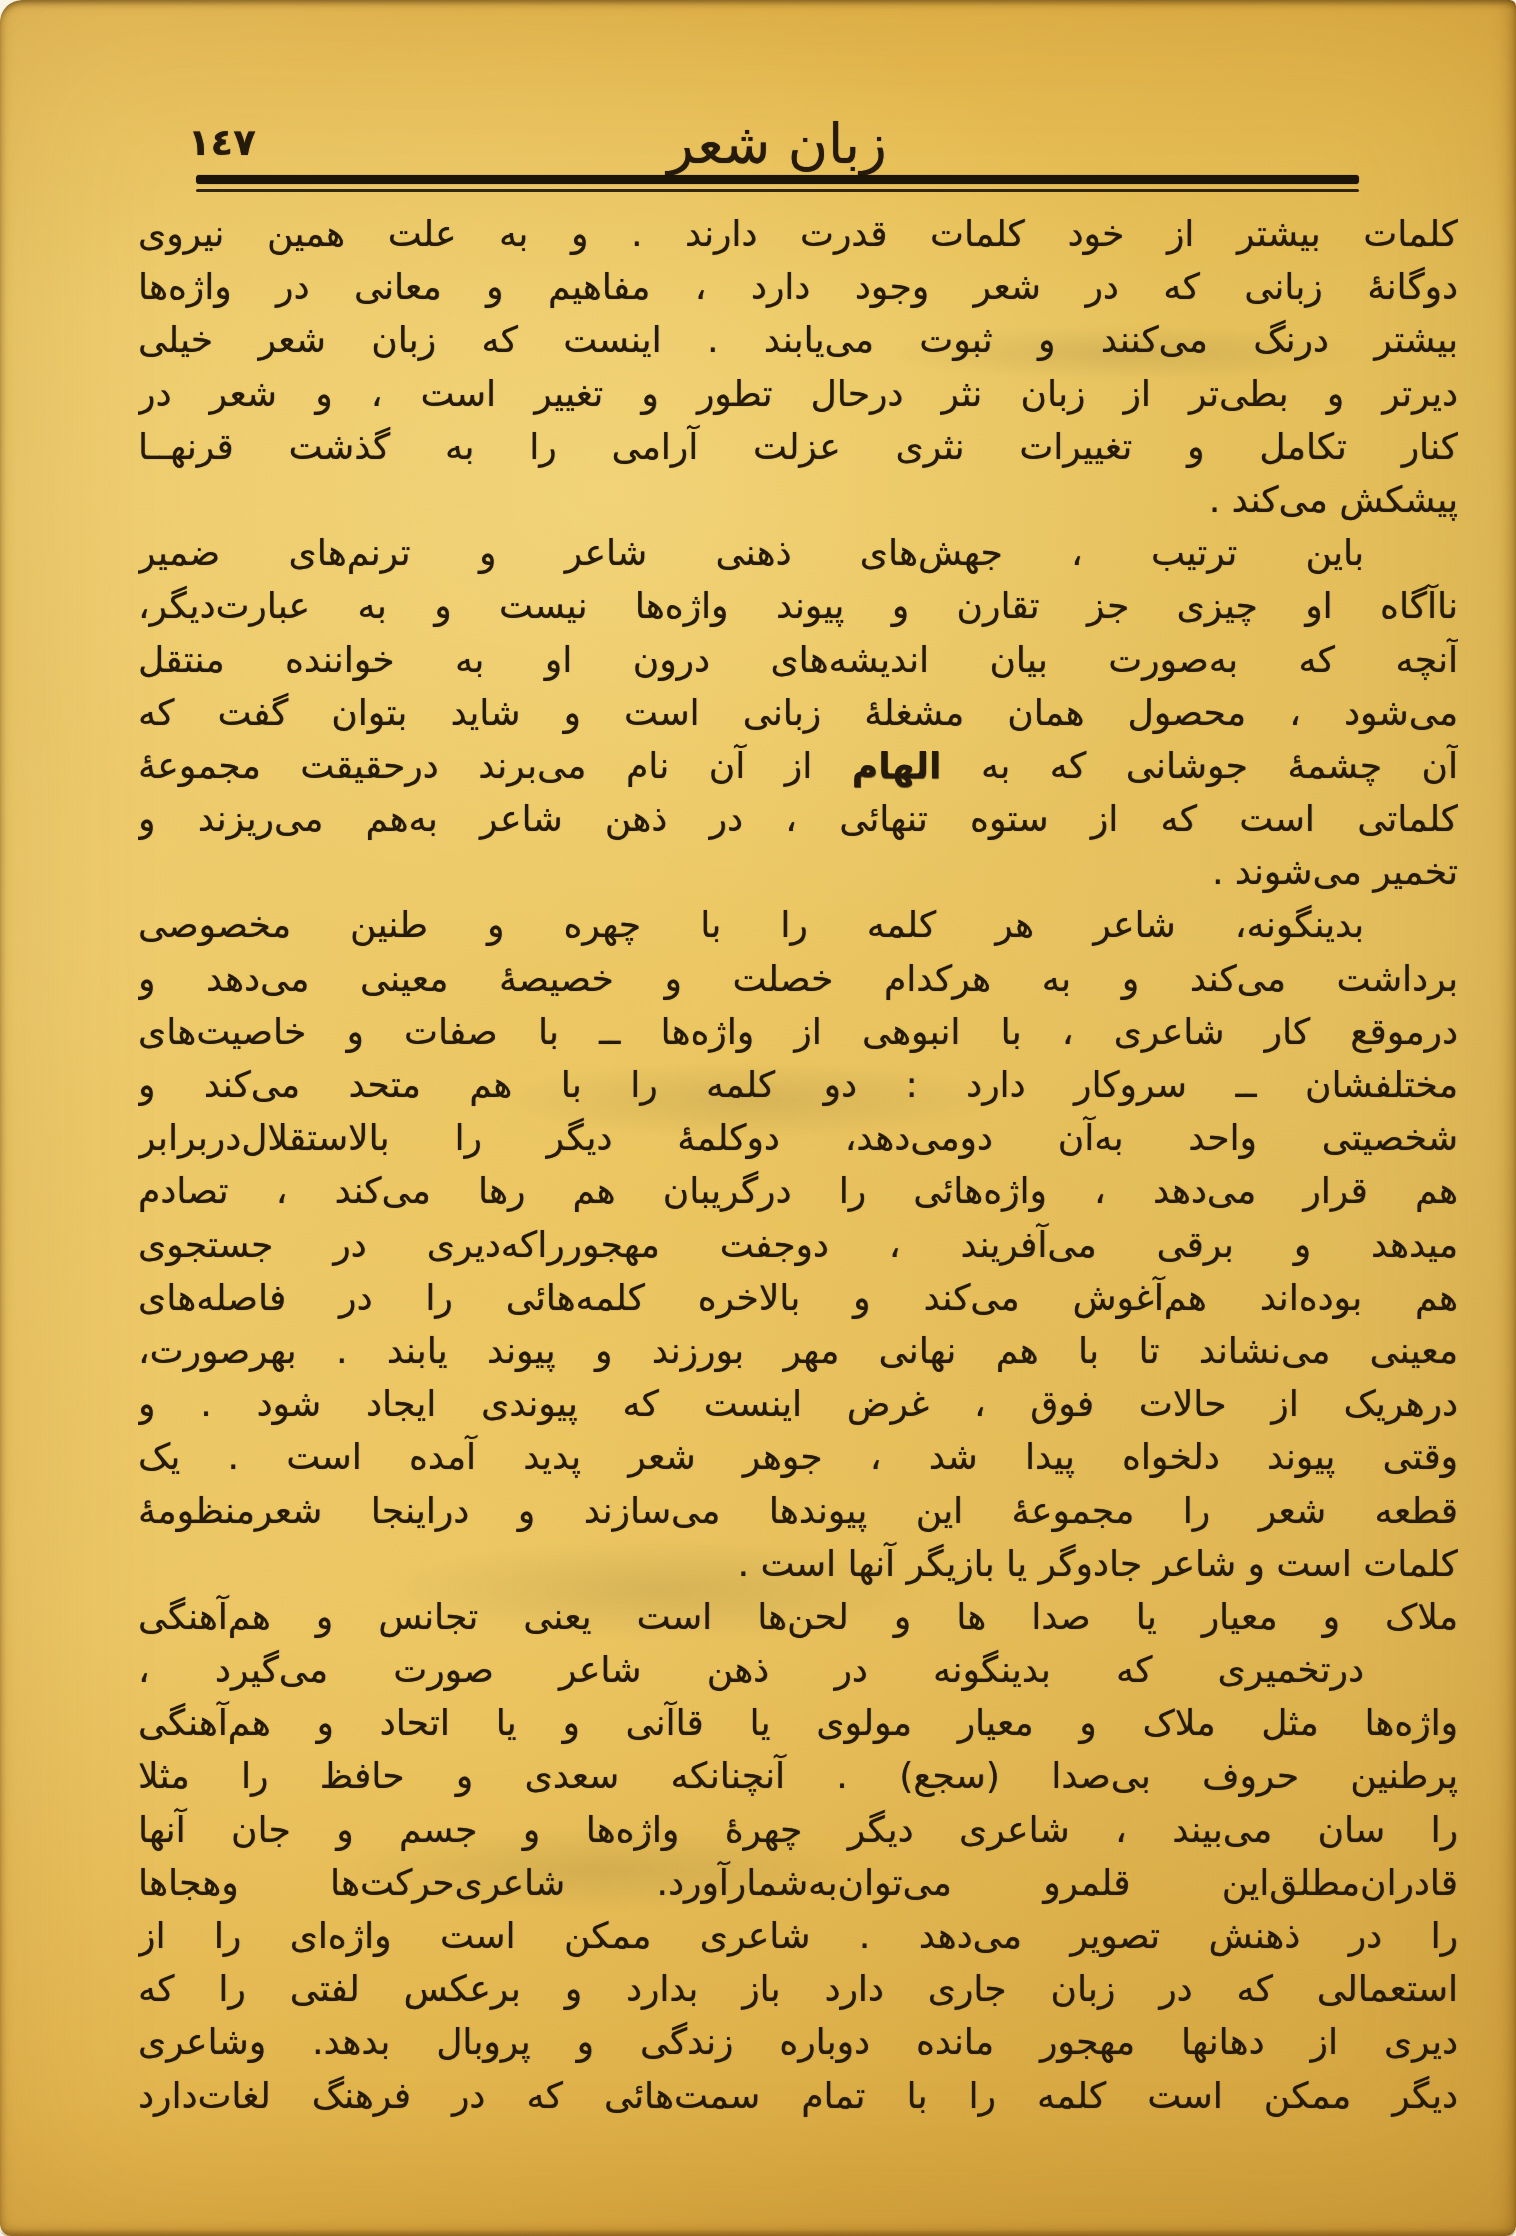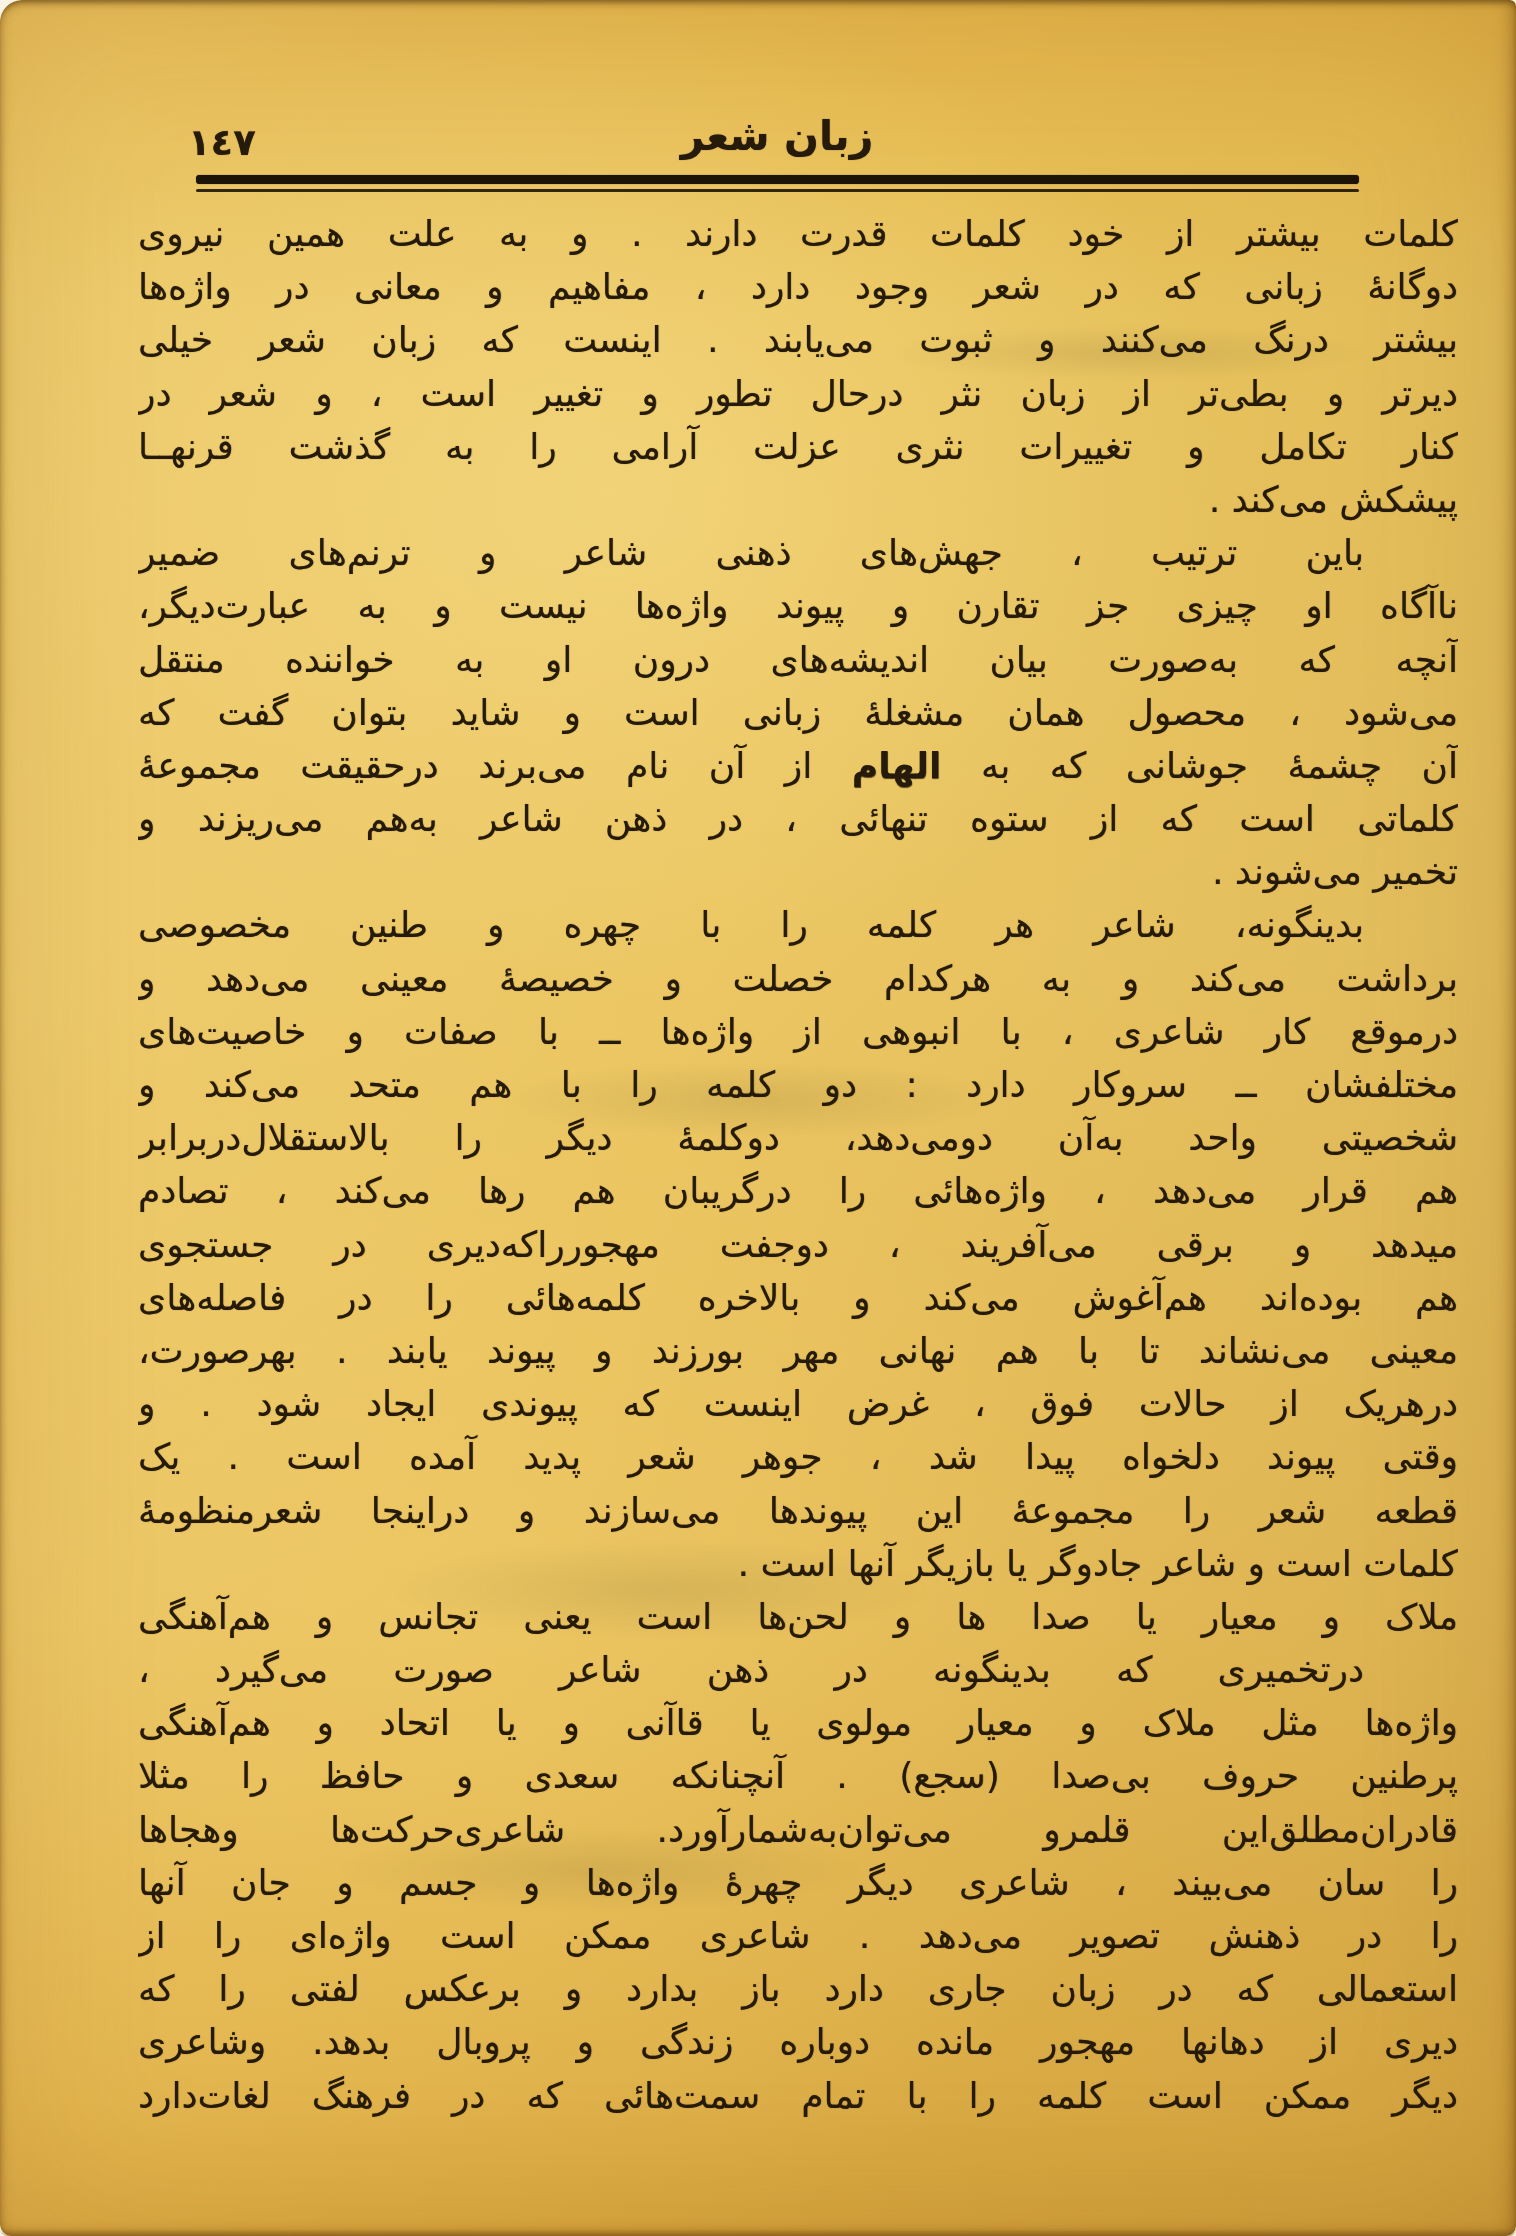--- a/index.html
+++ b/index.html
@@ -64,22 +64,22 @@
     font-weight: bold;
     color: var(--ink);
     text-shadow: 0 0 1px rgba(38, 27, 11, 0.65);
     direction: rtl;
   }
   .title {
     position: absolute;
     left: 777px;
     top: 112px;
     transform: translateX(-50%);
-    font-size: 41px;
-    font-weight: bold;
+    font-size: 55px;
+    font-weight: normal;
     color: var(--ink);
     text-shadow: 0 0 1px rgba(38, 27, 11, 0.7);
     direction: rtl;
     white-space: nowrap;
   }
   .rule {
     position: absolute;
     left: 196px;
     top: 175px;
     width: 1163px;
@@ -170,21 +170,21 @@
         <div class="line">درهریک از حالات فوق ، غرض اینست که پیوندی ایجاد شود . و</div>
         <div class="line">وقتی پیوند دلخواه پیدا شد ، جوهر شعر پدید آمده است . یک</div>
         <div class="line">قطعه شعر را مجموعهٔ این پیوندها می‌سازند و دراینجا شعرمنظومهٔ</div>
         <div class="line para-end">کلمات است و شاعر جادوگر یا بازیگر آنها است .</div>
       </div>
       <div>
         <div class="line">ملاک و معیار یا صدا ها و لحن‌ها است یعنی تجانس و هم‌آهنگی</div>
         <div class="line indent">درتخمیری که بدینگونه در ذهن شاعر صورت می‌گیرد ،</div>
         <div class="line">واژه‌ها مثل ملاک و معیار مولوی یا قاآنی و یا اتحاد و هم‌آهنگی</div>
         <div class="line">پرطنین حروف بی‌صدا (سجع) . آنچنانکه سعدی و حافظ را مثلا</div>
+        <div class="line">را سان می‌بیند ، شاعری دیگر چهرهٔ واژه‌ها و جسم و جان آنها</div>
         <div class="line">قادران‌مطلق‌این قلمرو می‌توان‌به‌شمارآورد. شاعری‌حرکت‌ها وهجاها</div>
-        <div class="line">را سان می‌بیند ، شاعری دیگر چهرهٔ واژه‌ها و جسم و جان آنها</div>
         <div class="line">را در ذهنش تصویر می‌دهد . شاعری ممکن است واژه‌ای را از</div>
         <div class="line">استعمالی که در زبان جاری دارد باز بدارد و برعکس لفتی را که</div>
         <div class="line">دیری از دهانها مهجور مانده دوباره زندگی و پروبال بدهد. وشاعری</div>
         <div class="line">دیگر ممکن است کلمه را با تمام سمت‌هائی که در فرهنگ لغات‌دارد</div>
       </div>
     </div>
 </div>
 
 </body></html>

